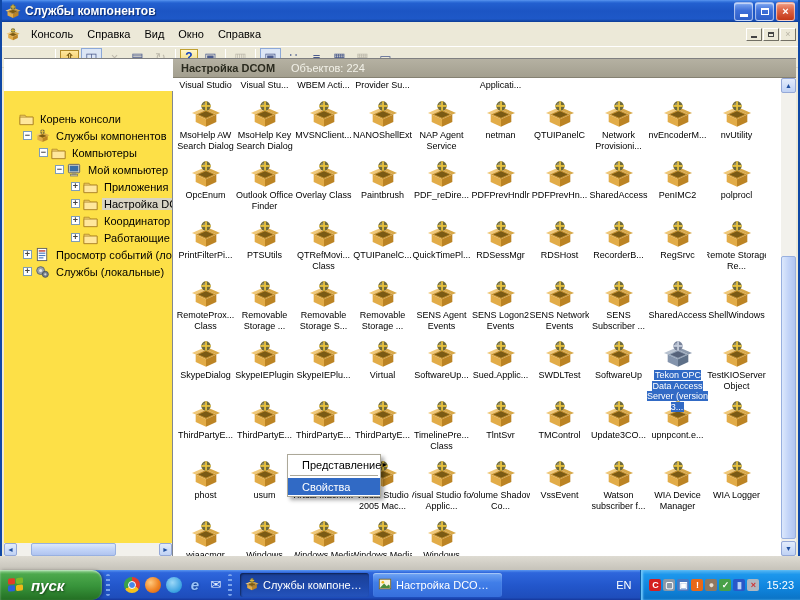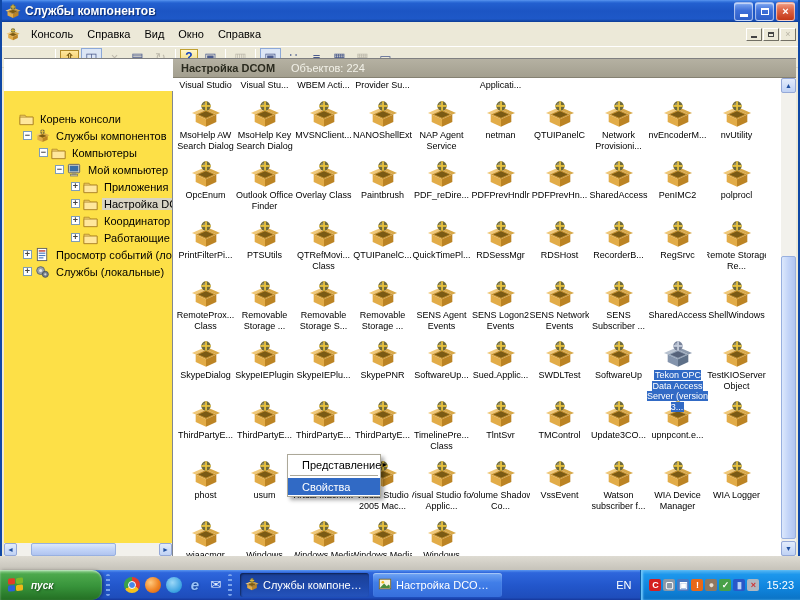--- a/index.html
+++ b/index.html
@@ -103,21 +103,21 @@
     background:linear-gradient(180deg,#5A96F0 0%,#2E66DC 9%,#2357CC 50%,#1E4DBB 92%,#15379B 100%);}
   .startbtn{height:30px;width:102px;flex:0 0 auto;border-radius:0 10px 10px 0;display:flex;align-items:center;padding-left:8px;
     background:linear-gradient(180deg,#8CD08C 0%,#4CA84C 14%,#37933A 55%,#236F23 100%);
     box-shadow:inset 0 1px 2px rgba(255,255,255,.5),2px 0 3px rgba(0,0,0,.3);}
   .startflag{width:17px;height:15px;display:grid;grid-template-columns:7px 7px;grid-template-rows:6px 6px;gap:1px;transform:skewY(-5deg);margin-right:6px;}
   .startflag i{border-radius:1.5px;}
   .startflag i:nth-child(1){background:#E03C28;}
   .startflag i:nth-child(2){background:#7CB928;}
   .startflag i:nth-child(3){background:#2C60D8;}
   .startflag i:nth-child(4){background:#F0B818;}
-  .startlabel{color:#fff;font-weight:bold;font-style:italic;font-size:10px;text-shadow:1px 1px 2px #1A4A1A;}
+  .startlabel{color:#fff;font-weight:bold;font-style:italic;font-size:15px;text-shadow:1px 1px 2px #1A4A1A;}
   .ql-area{display:flex;align-items:center;margin-left:10px;gap:5px;}
   .ql{width:16px;height:16px;border-radius:50%;position:relative;flex:0 0 auto;}
   .ql-chrome{background:conic-gradient(#E23C2C 0 33%,#F5C21C 33% 66%,#3BA04A 66% 100%);}
   .ql-chrome i{position:absolute;left:4px;top:4px;width:8px;height:8px;border-radius:50%;background:#4A86E8;border:1.5px solid #fff;}
   .ql-firefox{background:radial-gradient(circle at 35% 35%,#FFC87C,#F08424 55%,#C85A10);}
   .ql-messenger{background:radial-gradient(circle at 40% 35%,#9CD8F8,#38A0E0 70%,#1C78C0);}
   .ql-ie{background:transparent;border-radius:0;color:#9CC4F8;font-size:15px;font-weight:bold;font-style:italic;text-align:center;line-height:16px;text-shadow:0 0 2px #083878;}
   .ql-mail{background:transparent;border-radius:0;color:#E8F0FC;font-size:13px;text-align:center;line-height:16px;}
   .tb-grip{width:4px;height:22px;margin:0 4px;background:repeating-linear-gradient(180deg,#7AA4EC 0 2px,transparent 2px 5px);border-radius:2px;}
   .task{height:24px;width:129px;margin-left:4px;border-radius:3px;display:flex;align-items:center;padding:0 5px;gap:4px;flex:0 0 auto;
@@ -638,21 +638,21 @@
               <div class="gcell">
                 <span class="gico"><svg viewBox="0 0 32 32" width="30" height="31">
                     <use href="#sym-dcom"></use>
                   </svg></span>
                 <div class="glabel"><span>SkypeIEPlu...</span></div>
               </div>
               <div class="gcell">
                 <span class="gico"><svg viewBox="0 0 32 32" width="30" height="31">
                     <use href="#sym-dcom"></use>
                   </svg></span>
-                <div class="glabel"><span>SkypePNR</span></div>
+                <div class="glabel"><span>Virtual</span></div>
               </div>
               <div class="gcell">
                 <span class="gico"><svg viewBox="0 0 32 32" width="30" height="31">
                     <use href="#sym-dcom"></use>
                   </svg></span>
                 <div class="glabel"><span>SoftwareUp...</span></div>
               </div>
               <div class="gcell">
                 <span class="gico"><svg viewBox="0 0 32 32" width="30" height="31">
                     <use href="#sym-dcom"></use>

